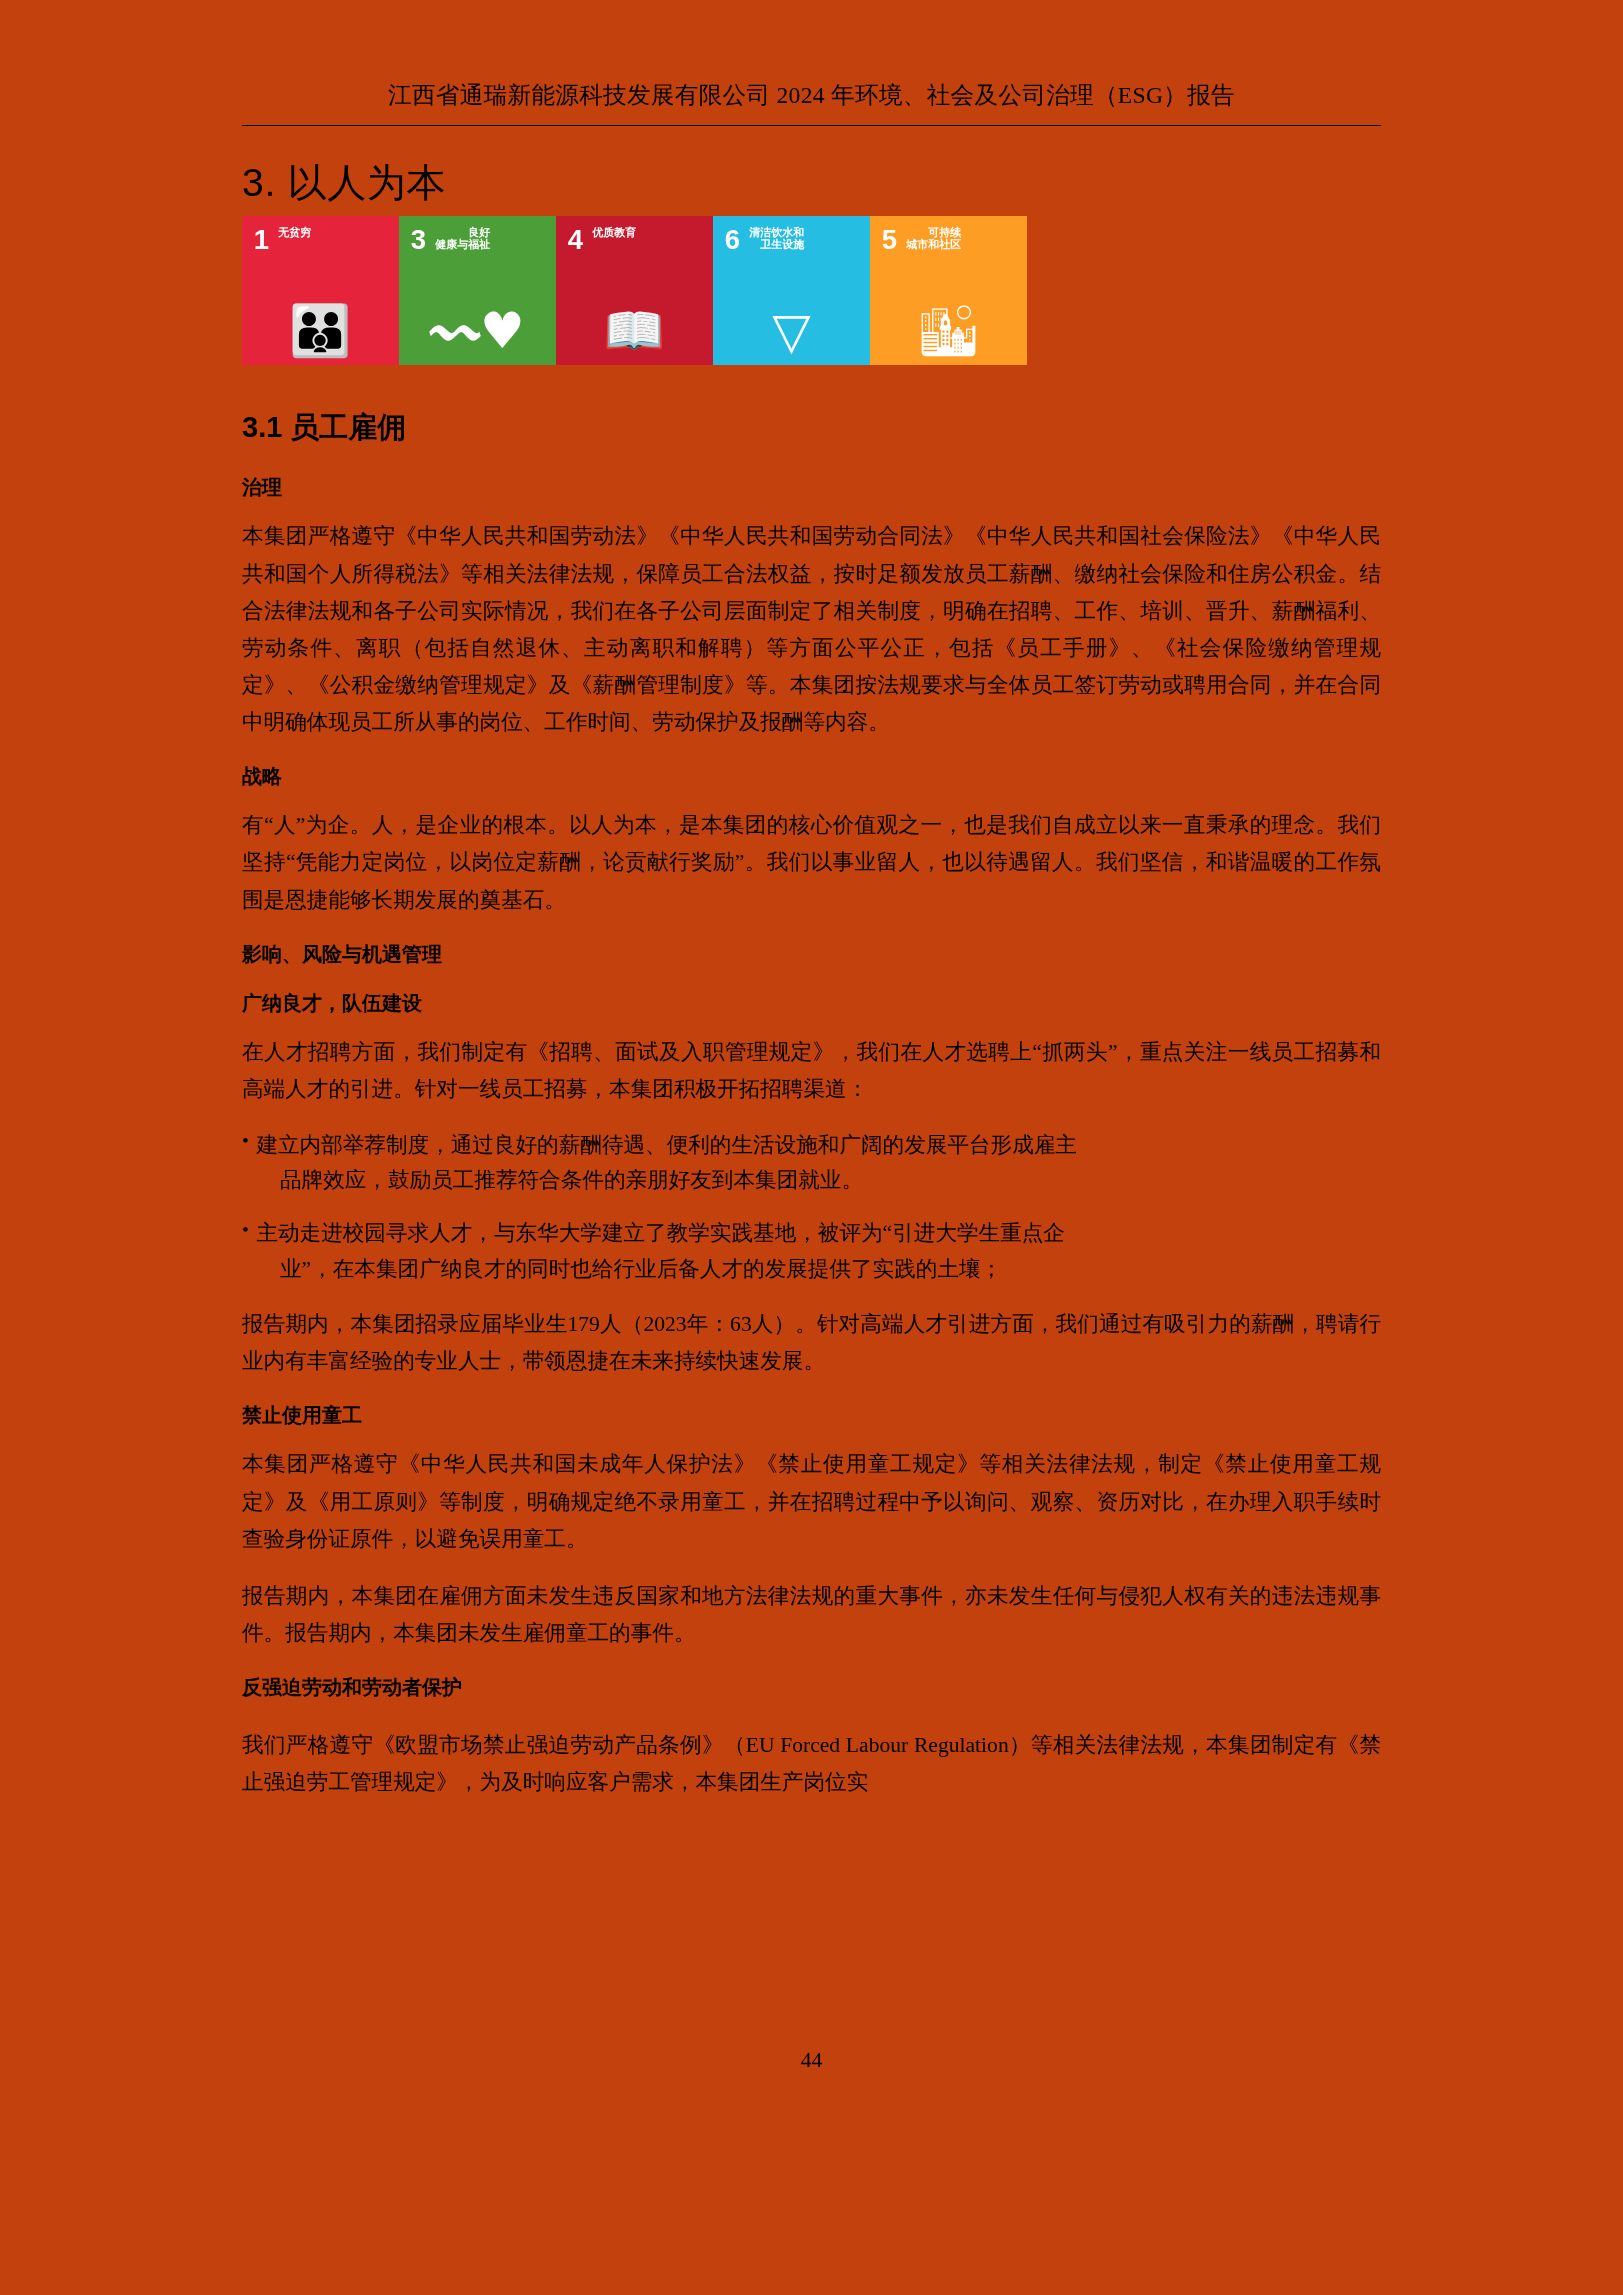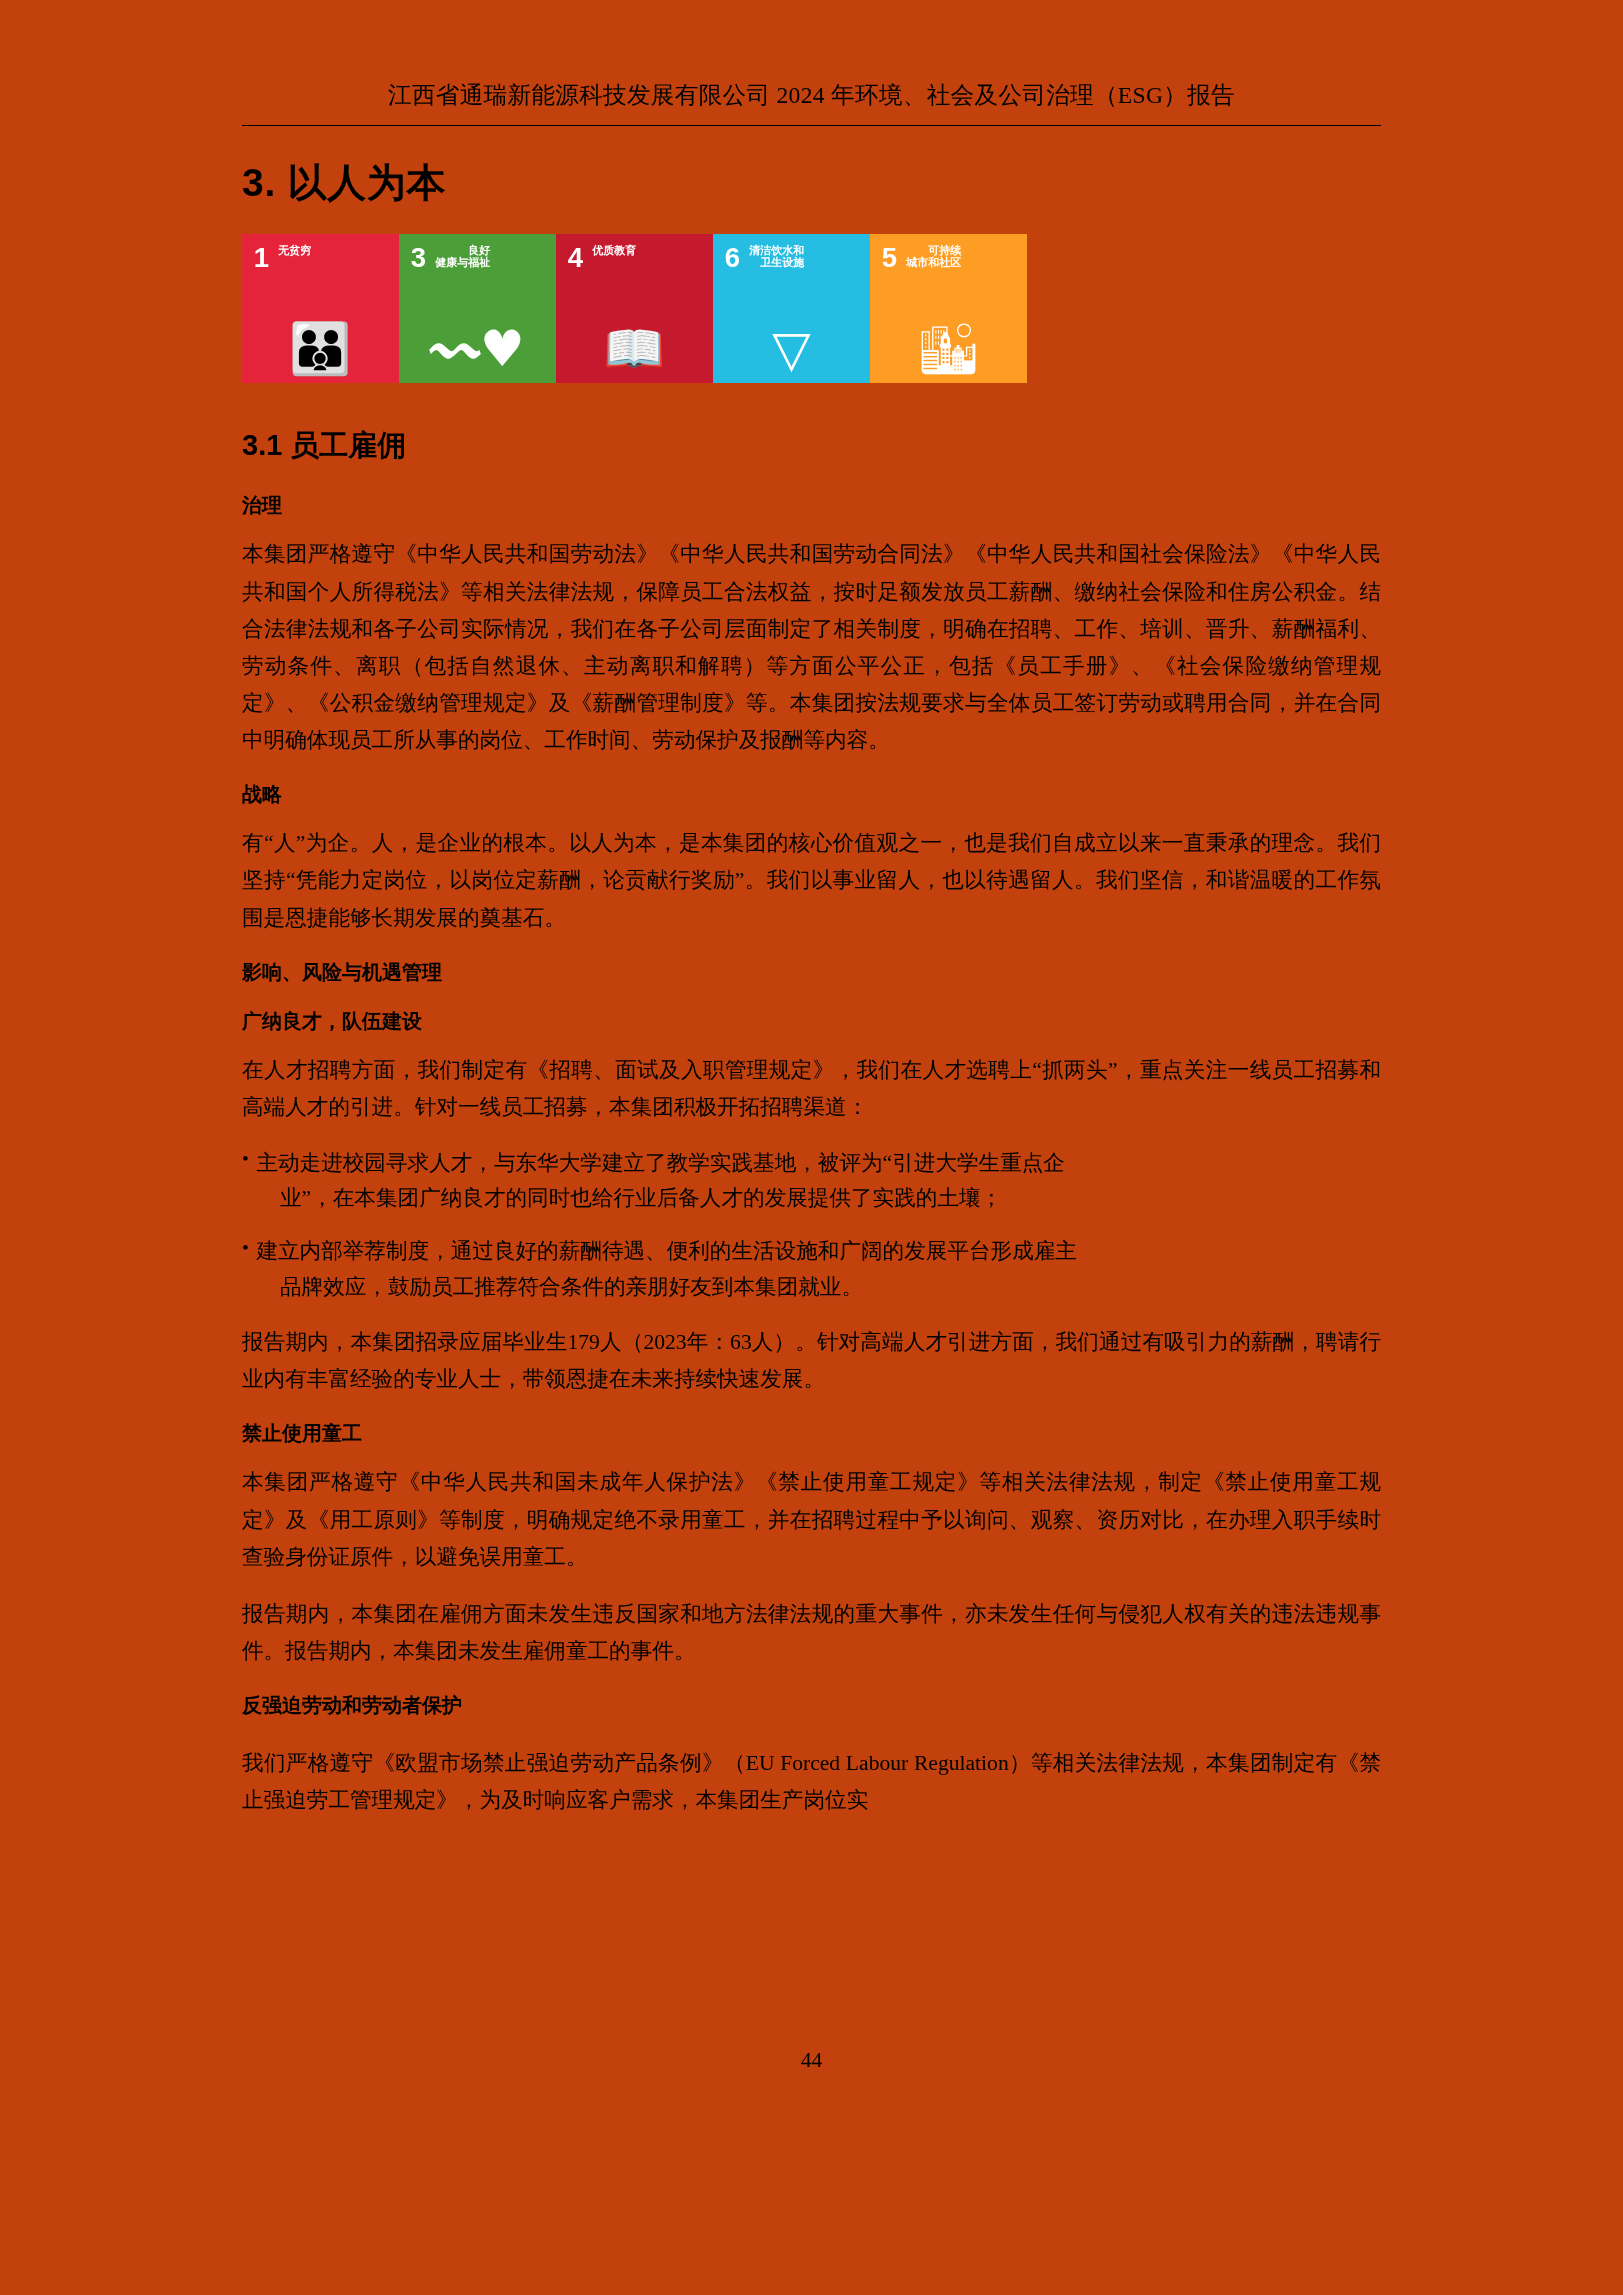--- a/index.html
+++ b/index.html
@@ -29,22 +29,22 @@
     text-align: center;
     font-size: 23.6px;
     letter-spacing: 0.3px;
     padding-bottom: 14.4px;
     border-bottom: 1.3px solid #000;
     margin-bottom: 30px;
   }
   h1.chapter {
     font-family: "Liberation Sans", "DejaVu Sans", sans-serif;
     font-size: 39px;
-    font-weight: bold;
-    margin: 0 0 24px 0;
+    font-weight: normal;
+    margin: 0 0 6px 0;
     letter-spacing: 0.7px;
   }
   .sdg-strip {
     display: flex;
     width: 785px;
     height: 149px;
     margin: 0 0 43px 0;
   }
   .sdg {
     flex: 1;
@@ -186,27 +186,27 @@
     <h3 class="sub">战略</h3>
     <p class="body">有“人”为企。人，是企业的根本。以人为本，是本集团的核心价值观之一，也是我们自成立以来一直秉承的理念。我们坚持“凭能力定岗位，以岗位定薪酬，论贡献行奖励”。我们以事业留人，也以待遇留人。我们坚信，和谐温暖的工作氛围是恩捷能够长期发展的奠基石。</p>
 
     <h3 class="sub">影响、风险与机遇管理</h3>
 
     <h3 class="sub">广纳良才，队伍建设</h3>
     <p class="body">在人才招聘方面，我们制定有《招聘、面试及入职管理规定》，我们在人才选聘上“抓两头”，重点关注一线员工招募和高端人才的引进。针对一线员工招募，本集团积极开拓招聘渠道：</p>
 
     <ul class="bullets">
       <li>
+        <span>建立内部举荐制度，通过良好的薪酬待遇、便利的生活设施和广阔的发展平台形成雇主</span>
+        <span class="indent">品牌效应，鼓励员工推荐符合条件的亲朋好友到本集团就业。</span>
+      </li>
+      <li>
         <span>主动走进校园寻求人才，与东华大学建立了教学实践基地，被评为“引进大学生重点企</span>
         <span class="indent">业”，在本集团广纳良才的同时也给行业后备人才的发展提供了实践的土壤；</span>
       </li>
-      <li>
-        <span>建立内部举荐制度，通过良好的薪酬待遇、便利的生活设施和广阔的发展平台形成雇主</span>
-        <span class="indent">品牌效应，鼓励员工推荐符合条件的亲朋好友到本集团就业。</span>
-      </li>
     </ul>
 
     <p class="body">报告期内，本集团招录应届毕业生179人（2023年：63人）。针对高端人才引进方面，我们通过有吸引力的薪酬，聘请行业内有丰富经验的专业人士，带领恩捷在未来持续快速发展。</p>
 
     <h3 class="sub">禁止使用童工</h3>
     <p class="body">本集团严格遵守《中华人民共和国未成年人保护法》《禁止使用童工规定》等相关法律法规，制定《禁止使用童工规定》及《用工原则》等制度，明确规定绝不录用童工，并在招聘过程中予以询问、观察、资历对比，在办理入职手续时查验身份证原件，以避免误用童工。</p>
     <p class="body">报告期内，本集团在雇佣方面未发生违反国家和地方法律法规的重大事件，亦未发生任何与侵犯人权有关的违法违规事件。报告期内，本集团未发生雇佣童工的事件。</p>
 
     <h3 class="sub">反强迫劳动和劳动者保护</h3>
     <p class="body" style="margin-top:26px">我们严格遵守《欧盟市场禁止强迫劳动产品条例》（EU Forced Labour Regulation）等相关法律法规，本集团制定有《禁止强迫劳工管理规定》，为及时响应客户需求，本集团生产岗位实</p>

